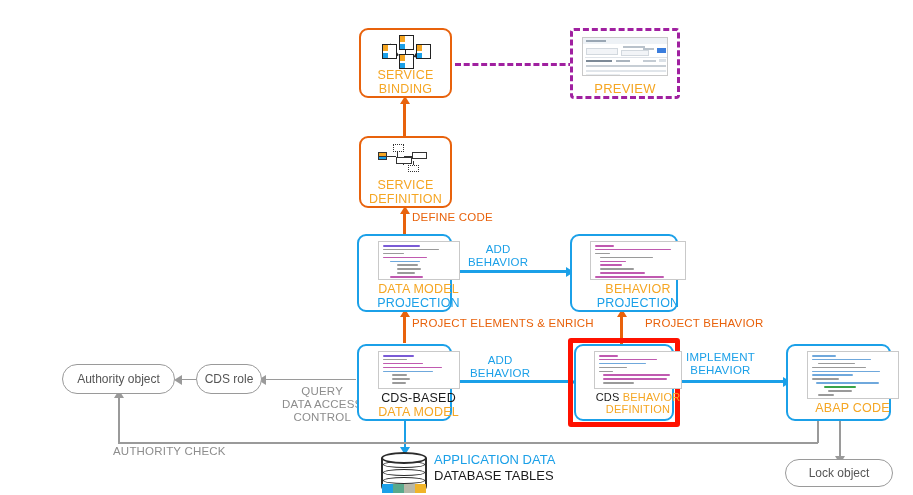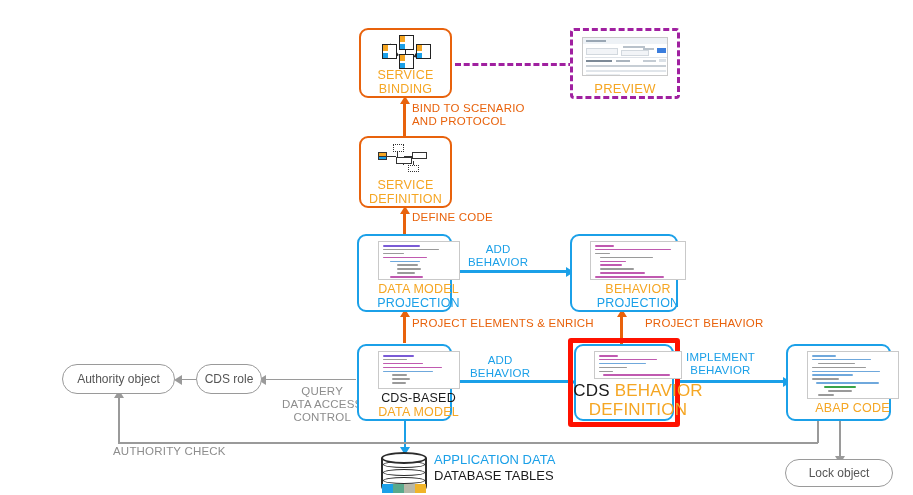--- a/index.html
+++ b/index.html
@@ -234,22 +234,20 @@
   <div class="arrowhead ah-left c-g" style="left:174px; top:375px;"></div>
 
   <div class="ln" style="left:817px; top:421px; width:1.6px; height:22px;"></div>
   <div class="ln" style="left:118px; top:442px; width:700px; height:1.6px;"></div>
   <div class="ln" style="left:118px; top:396px; width:1.6px; height:47px;"></div>
   <div class="arrowhead ah-up c-g" style="left:114px; top:390px;"></div>
 
   <div class="ln" style="left:839px; top:421px; width:1.6px; height:38px;"></div>
   <div class="arrowhead ah-down c-g" style="left:835px; top:456px;"></div>
 
-  <div class="elabel el-o" style="left:412px; top:102px;">BIND TO SCENARIO
-AND PROTOCOL</div>
   <div class="elabel el-o" style="left:412px; top:211px;">DEFINE CODE</div>
   <div class="elabel el-b" style="left:468px; top:243px; text-align:center;">ADD
 BEHAVIOR</div>
   <div class="elabel el-b" style="left:470px; top:354px; text-align:center;">ADD
 BEHAVIOR</div>
   <div class="elabel el-o" style="left:412px; top:317px;">PROJECT ELEMENTS &amp; ENRICH</div>
   <div class="elabel el-o" style="left:645px; top:317px;">PROJECT BEHAVIOR</div>
   <div class="elabel el-b" style="left:686px; top:351px; text-align:center;">IMPLEMENT
 BEHAVIOR</div>
   <div class="elabel el-g" style="left:282px; top:385px; text-align:center;">QUERY
@@ -372,21 +370,21 @@
     <div class="thumb code-thumb" style="width:88px; height:38px;">
       <div class="code-line" style="width:24%; background:#c05ab0;"></div>
       <div class="code-line" style="width:74%; background:#c05ab0;"></div>
       <div class="code-line" style="width:60%; background:#6fa8dc;"></div>
       <div class="code-line" style="width:36%; background:#9a9a9a;"></div>
       <div class="code-line" style="width:18%; background:#9a9a9a;"></div>
       <div class="code-line" style="width:86%; margin-left:4px; background:#c05ab0;"></div>
       <div class="code-line" style="width:82%; margin-left:4px; background:#c05ab0;"></div>
       <div class="code-line" style="width:40%; margin-left:4px; background:#9a9a9a;"></div>
     </div>
-    <div class="node-caption" style="font-size:17px; margin-top:3px;text-align:center;">
+    <div class="node-caption" style="font-size:11px; margin-top:3px;text-align:center;">
       <div>
         <span class="cap-dark">CDS</span><span> </span><span class="cap-orange">BEHAVIOR</span>
       </div>
       <div class="cap-orange">DEFINITION</div>
     </div>
   </div>
 
   <div class="node blue" style="left:786px; top:344px; width:105px; height:77px; padding-top:5px;">
     <div class="thumb code-thumb" style="width:92px; height:48px;">
       <div class="code-line" style="width:30%; background:#6fa8dc;"></div>

